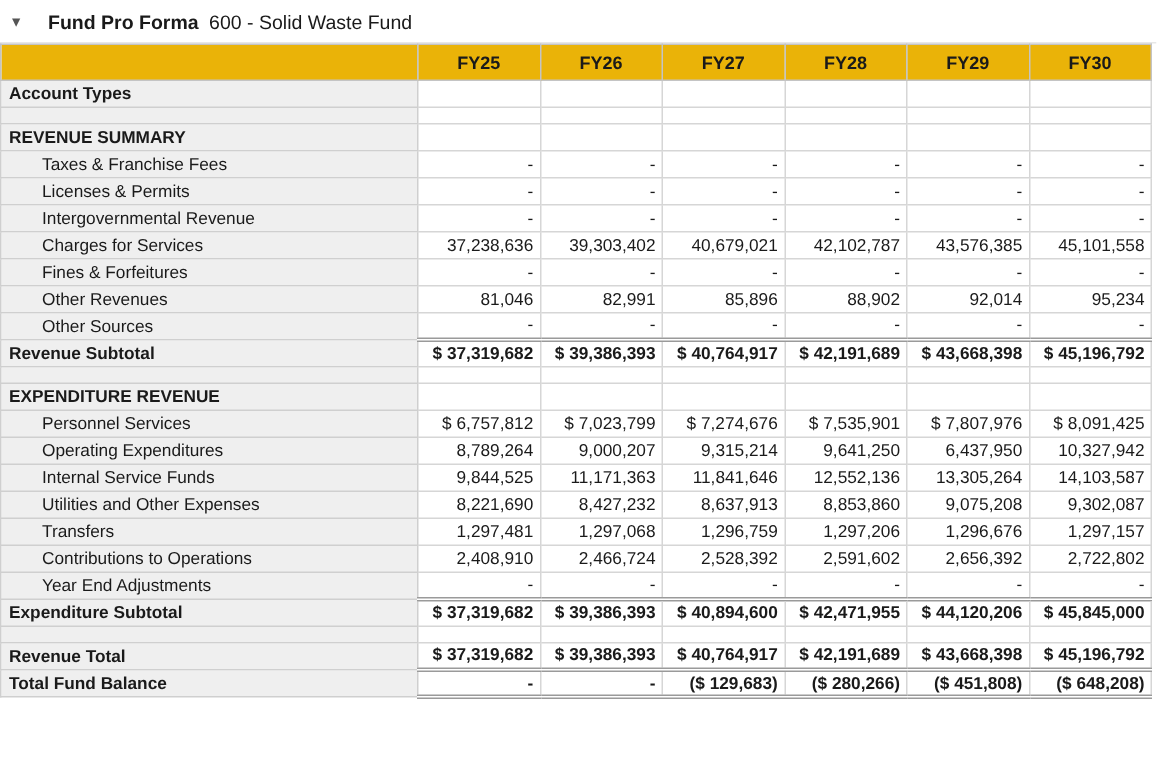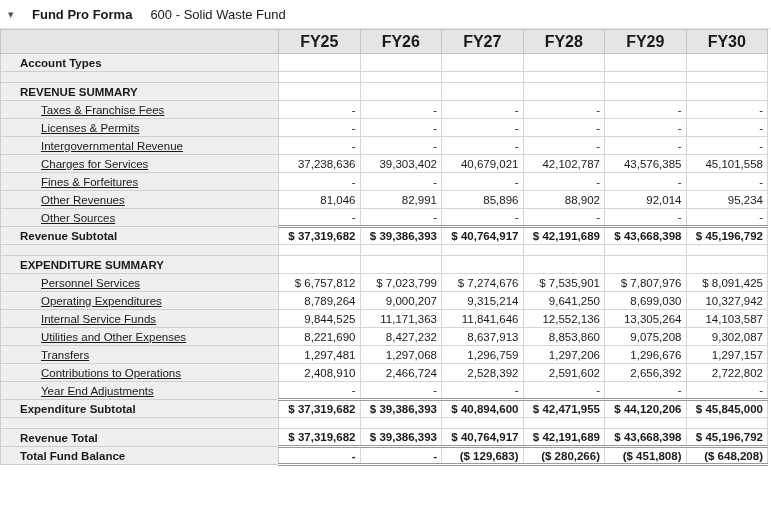--- a/index.html
+++ b/index.html
@@ -16,55 +16,55 @@
     padding: 0 8px;
     border-bottom: 1px solid #e7e7e7;
   }
   .caret {
     color: #555;
     font-size: 11px;
     width: 24px;
     cursor: pointer;
     user-select: none;
   }
-  .title { font-weight: bold; font-size: 13px; margin-right: 18px; }
+  .title { font-weight: bold; font-size: 13px; margin-right: 7px; }
   .subtitle { font-size: 13px; margin-right: 24px; }
 
   table {
     border-collapse: collapse;
     table-layout: fixed;
     width: 768px;
     font-size: 11.5px;
   }
   col.label-col { width: 278px; }
   thead th {
-    background: #e5e5e5;
+    background: #eab308;
     border: 1px solid #c4c4c4;
     height: 24px;
-    font-size: 16px;
+    font-size: 12px;
     font-weight: bold;
     text-align: center;
     padding: 0 4px;
   }
   tbody td {
     border: 1px solid #d6d6d6;
     height: 18px;
     padding: 0 4px;
     white-space: nowrap;
     overflow: hidden;
   }
   td.label-cell {
     background: #efefef;
     border-color: #cfcfcf;
-    padding-left: 19px;
+    padding-left: 5px;
   }
   td.value-cell { text-align: right; background: #ffffff; }
 
   tr.row-blank td { height: 11px; }
-  tr.row-detail td.label-cell { padding-left: 40px; text-decoration: underline; }
+  tr.row-detail td.label-cell { padding-left: 27px; }
   tr.row-total td.label-cell { }
 
   tr.row-section td.label-cell,
   tr.row-subtotal td,
   tr.row-total td,
   tr.row-grand td { font-weight: bold; }
 
   tr.row-subtotal td.value-cell,
   tr.row-grand td.value-cell { border-top: 3px double #9a9a9a; }
   tr.row-grand td.value-cell { border-bottom: 3px double #9a9a9a; }
@@ -204,21 +204,21 @@
       <tr class="row-blank">
         <td class="label-cell"></td>
         <td class="value-cell"></td>
         <td class="value-cell"></td>
         <td class="value-cell"></td>
         <td class="value-cell"></td>
         <td class="value-cell"></td>
         <td class="value-cell"></td>
       </tr>
       <tr class="row-section">
-        <td class="label-cell">EXPENDITURE SUMMARY</td>
+        <td class="label-cell">EXPENDITURE REVENUE</td>
         <td class="value-cell"></td>
         <td class="value-cell"></td>
         <td class="value-cell"></td>
         <td class="value-cell"></td>
         <td class="value-cell"></td>
         <td class="value-cell"></td>
       </tr>
       <tr class="row-detail">
         <td class="label-cell">Personnel Services</td>
         <td class="value-cell">$ 6,757,812</td>
@@ -227,21 +227,21 @@
         <td class="value-cell">$ 7,535,901</td>
         <td class="value-cell">$ 7,807,976</td>
         <td class="value-cell">$ 8,091,425</td>
       </tr>
       <tr class="row-detail">
         <td class="label-cell">Operating Expenditures</td>
         <td class="value-cell">8,789,264</td>
         <td class="value-cell">9,000,207</td>
         <td class="value-cell">9,315,214</td>
         <td class="value-cell">9,641,250</td>
-        <td class="value-cell">8,699,030</td>
+        <td class="value-cell">6,437,950</td>
         <td class="value-cell">10,327,942</td>
       </tr>
       <tr class="row-detail">
         <td class="label-cell">Internal Service Funds</td>
         <td class="value-cell">9,844,525</td>
         <td class="value-cell">11,171,363</td>
         <td class="value-cell">11,841,646</td>
         <td class="value-cell">12,552,136</td>
         <td class="value-cell">13,305,264</td>
         <td class="value-cell">14,103,587</td>

